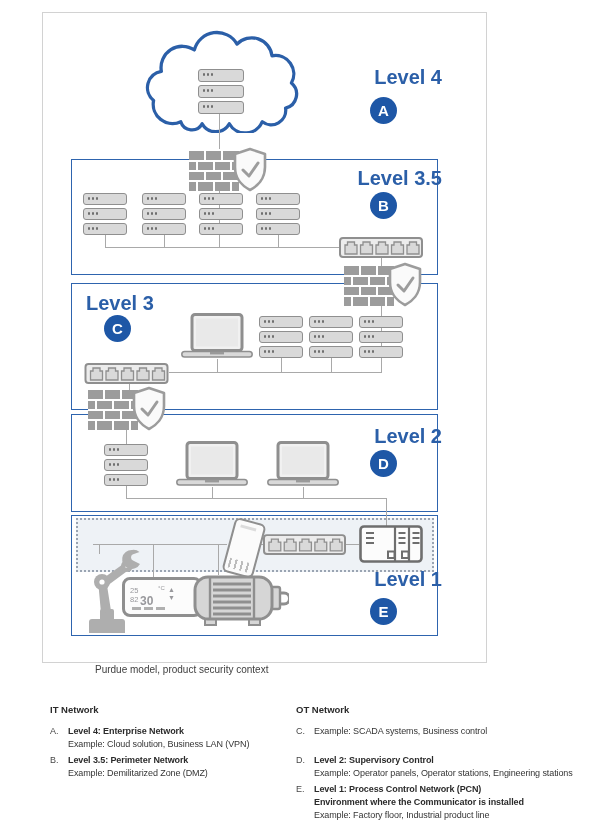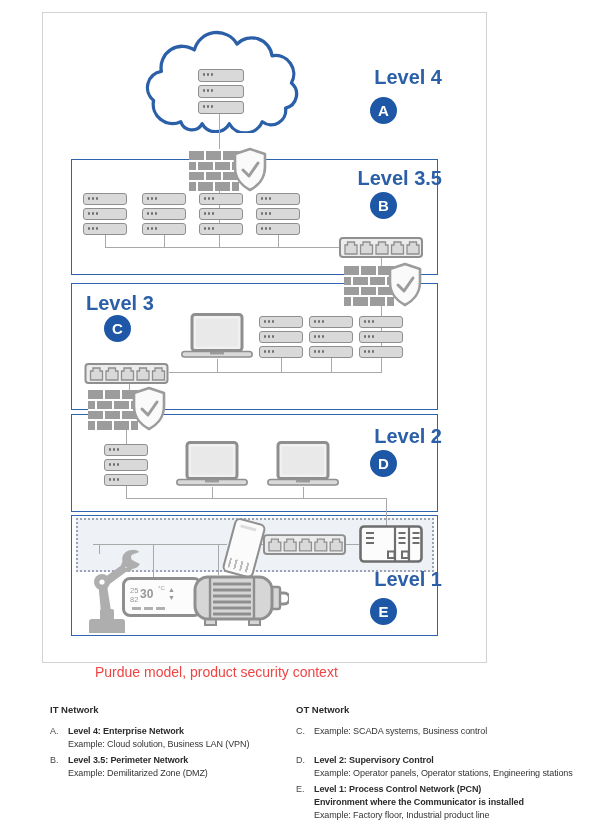--- a/index.html
+++ b/index.html
@@ -36,39 +36,39 @@
   .server-bar::before{content:"";position:absolute;left:4px;top:3.4px;width:2.4px;height:2.4px;
               border-radius:50%;background:#6f6f6f;
               box-shadow:4px 0 0 #6f6f6f,8px 0 0 #6f6f6f;}
   .cloud-stack .server-bar{width:46px;height:13px;}
 
   
   .tempdisp{position:absolute;width:80px;height:40px;border:3px solid #8f8f8f;border-radius:8px;
             background:#fcfcfc;box-sizing:border-box;z-index:3;color:#98989c;}
   .tempdisp span{position:absolute;line-height:1;}
   .td-small-top{left:5px;top:7px;font-size:7.5px;}
-  .td-main{left:15px;top:8px;font-size:12px;font-weight:700;}
+  .td-main{left:15px;top:15px;font-size:12px;font-weight:700;}
   .td-unit{left:33px;top:5px;font-size:6px;}
   .td-small-bottom{left:5px;top:16px;font-size:7.5px;}
   .td-up{left:43px;top:6px;font-size:7px;}
   .td-down{left:43px;top:14px;font-size:7px;}
   .td-bars{position:absolute;left:7px;bottom:4px;width:9px;height:2.6px;background:#b0b0b0;
            box-shadow:12px 0 0 #b0b0b0,24px 0 0 #b0b0b0;}
 
   
   .communicator{position:absolute;width:32px;height:56px;border:2.6px solid #8f8f8f;
                 border-radius:6px;background:#fbfbfb;box-sizing:border-box;
                 transform:rotate(15deg);z-index:3;}
   .communicator::after{content:"";position:absolute;left:3px;right:3px;bottom:3px;height:10px;
                 background:repeating-linear-gradient(90deg,#bcbcbc 0 2px,transparent 2px 6px);}
   .communicator::before{content:"";position:absolute;left:5px;top:4px;width:16px;height:3px;
                 background:#dcdcdc;}
 
   
-  .caption{position:absolute;color:#ef4444;font-size:14px;z-index:2;}
+  .caption{position:absolute;color:#404040;font-size:10px;z-index:2;}
   .legend-header{position:absolute;font-size:9.5px;font-weight:700;color:#2b2b2b;}
   .legend-item{position:absolute;display:flex;font-size:9px;line-height:13px;
                letter-spacing:-0.1px;}
   .legend-letter{width:18px;flex:none;color:#474747;}
   .legend-title{font-weight:700;color:#2b2b2b;white-space:nowrap;}
   .legend-sub{font-weight:700;color:#2b2b2b;white-space:nowrap;text-align:right;}
   .legend-line{color:#353535;white-space:nowrap;}
 </style>
 </head>
 <body>

